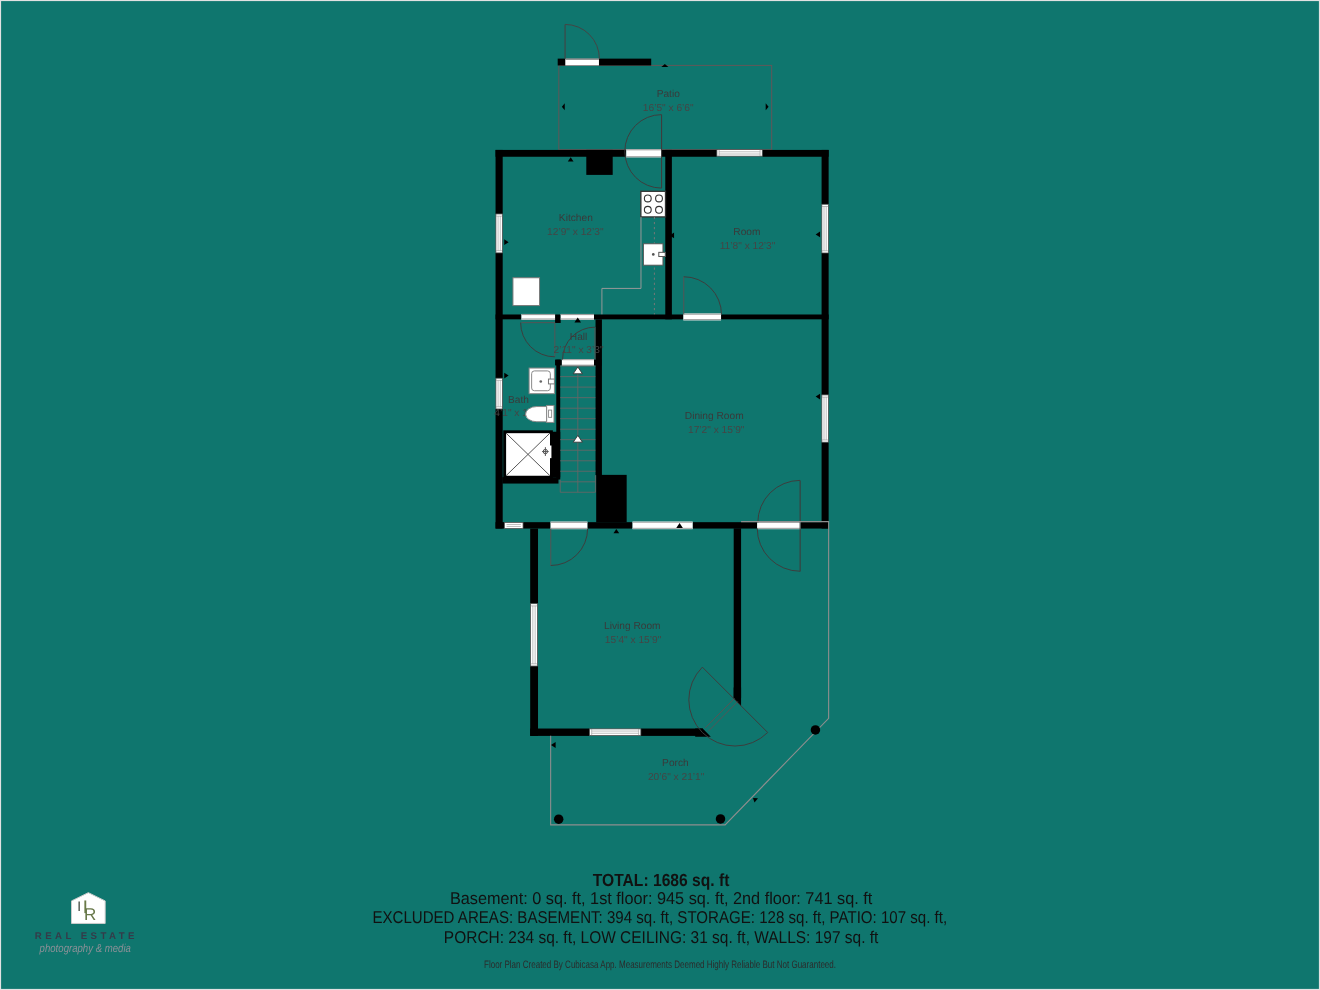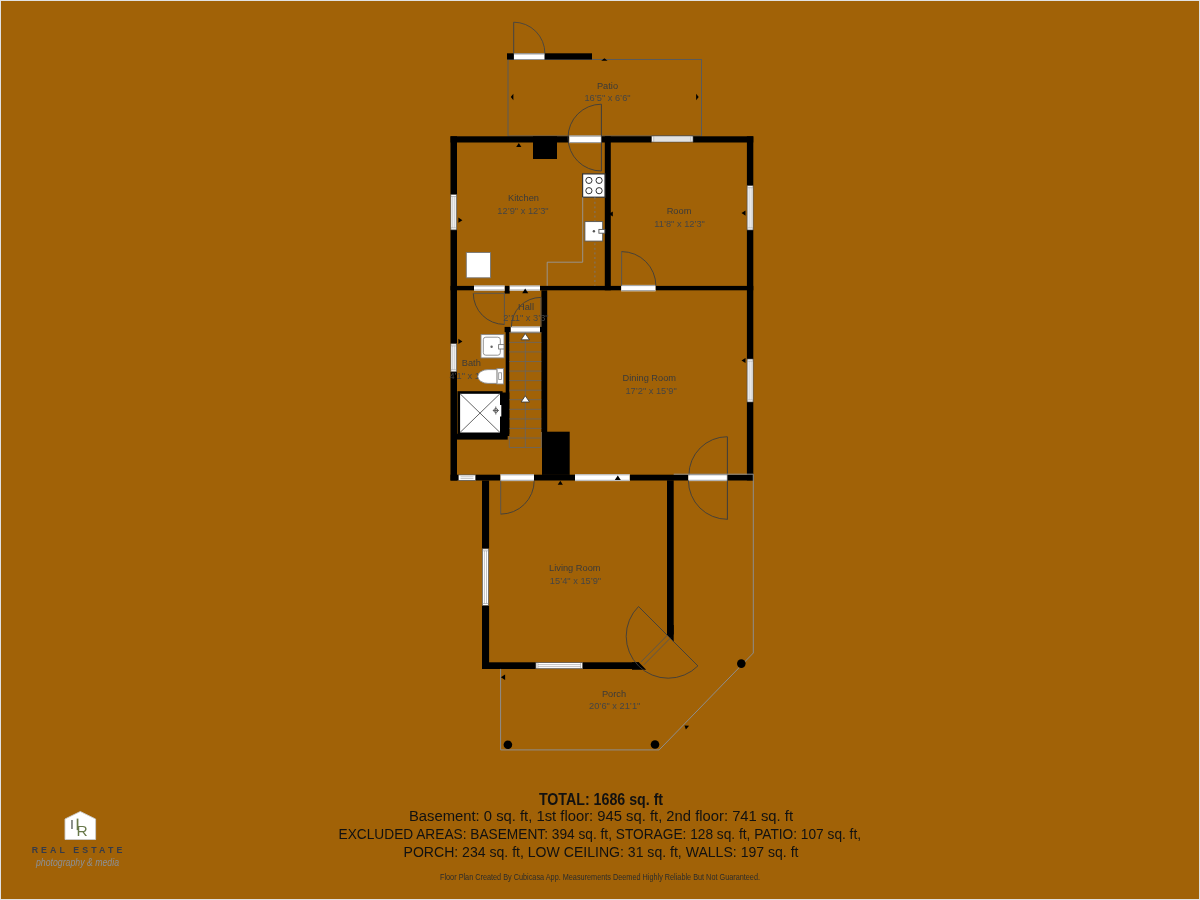--- a/index.html
+++ b/index.html
@@ -1,16 +1,16 @@
 <!DOCTYPE html>
 <html><head>
 <meta charset="utf-8">
 <style>
   html,body{margin:0;padding:0;background:#fff;}
-  .page{position:relative;width:1200px;height:900px;background:#a16207;box-sizing:border-box;border:1px solid #e2e2e2;overflow:hidden;font-family:"Liberation Sans", sans-serif;}
+  .page{position:relative;width:1200px;height:900px;background:#0f766e;box-sizing:border-box;border:1px solid #e2e2e2;overflow:hidden;font-family:"Liberation Sans", sans-serif;}
   svg{position:absolute;left:0;top:0;}
   text{font-family:"Liberation Sans", sans-serif;}
   .lbl{fill:#3a3a3a;font-size:9.25px;}
   .dim{fill:#454545;font-size:9.25px;}
 </style>
 </head>
 <body>
 <div class="page">
 <svg width="1200" height="900" viewBox="0 0 1200 900">
 

